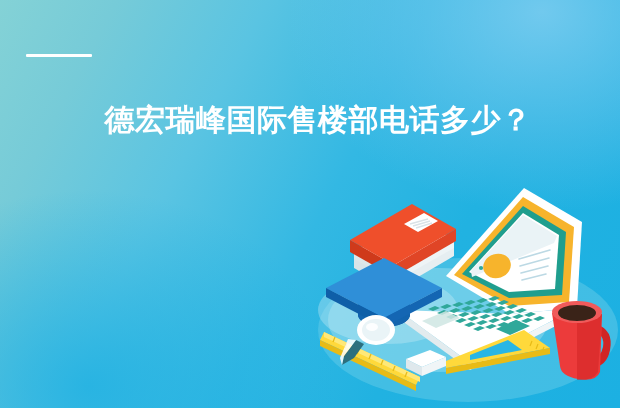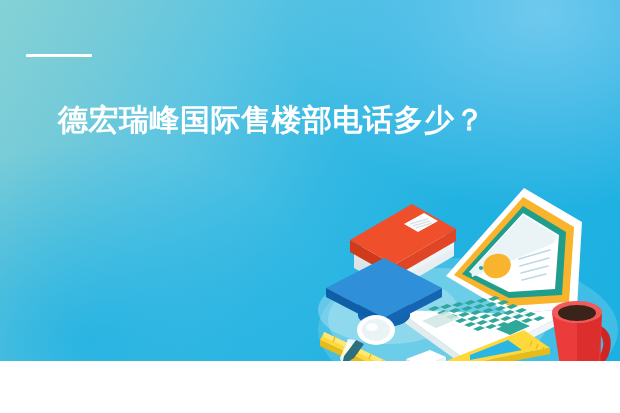--- a/index.html
+++ b/index.html
@@ -7,23 +7,24 @@
     padding: 0;
     background: #ffffff;
   }
   body {
     font-family: "Liberation Sans", "DejaVu Sans", sans-serif;
   }
 
   #banner {
     position: relative;
     width: 620px;
-    height: 361px;
+    height: 408px;
     overflow: hidden;
     background: #8b5cf6;
+    text-align: center;
   }
 
   
   .bg-base {
     position: absolute;
     inset: 0;
     background: linear-gradient(118deg,
                 #84d2d6 0%,
                 #76cbd8 14%,
                 #5ac4e2 32%,

